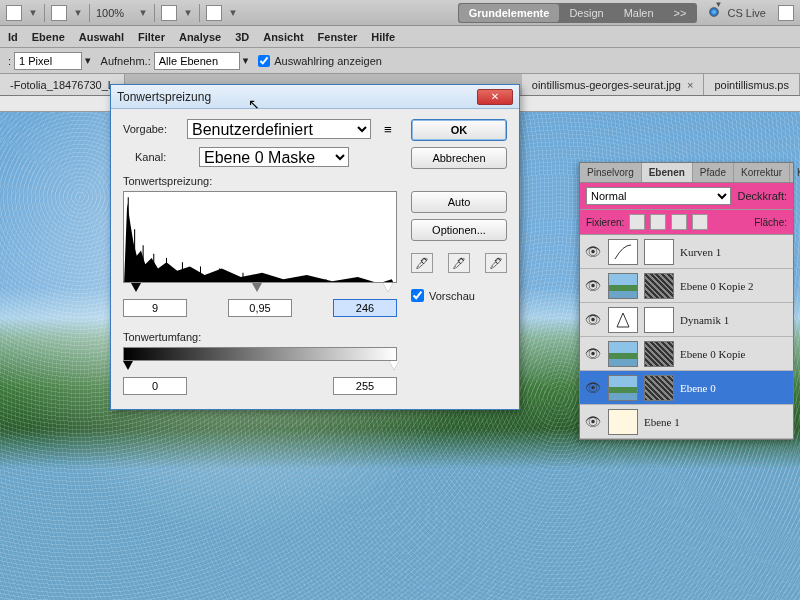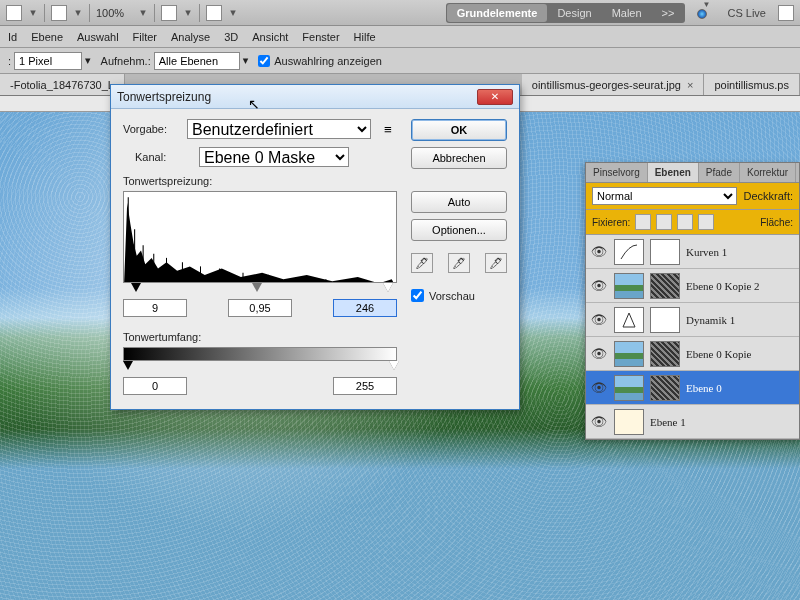--- a/index.html
+++ b/index.html
@@ -8,26 +8,26 @@
   
   .appbar { height: 26px; background: linear-gradient(#cfcfcf,#b9b9b9); border-bottom: 1px solid #8d8d8d; display: flex; align-items: center; padding: 0 6px; gap: 6px; }
   .ab-sep { width:1px; height:18px; background:#8d8d8d; }
   .ab-ico { width:16px; height:16px; background:#fff; border:1px solid #888; display:inline-block; }
   .ab-dd { width:10px; text-align:center; color:#555; }
   .ab-zoom { color:#333; min-width:36px; }
   .appbar .spacer { flex:1; }
   .pillbar { display:flex; background:#6f6f6f; border-radius:3px; padding:1px; }
   .pill { padding:3px 10px; color:#ddd; font-size:11px; }
   .pill.active { background:#9a9a9a; border-radius:3px; color:#fff; font-weight:bold; }
-  .cslive { display:flex; align-items:flex-end; gap:20px; color:#444; padding:0 6px; }
+  .cslive { display:flex; align-items:flex-start; gap:8px; color:#444; padding:0 6px; }
   .cslive .dot { width:10px; height:10px; border-radius:50%; border:1px solid #666; background: radial-gradient(#6cf,#039); }
   .cslive .tri { font-size:8px; color:#555; }
 
   
-  .menubar { height: 22px; background:#cfcfcf; border-bottom:1px solid #999; display:flex; align-items:center; gap:14px; padding:0 8px; font-size:11px; }
+  .menubar { height: 22px; background:#cfcfcf; border-bottom:1px solid #999; display:flex; align-items:center; gap:14px; padding:0 8px; font-size:11px;font-weight:bold; }
   .menubar span { cursor:default; }
 
   
   .optbar { height:26px; background:#cfcfcf; border-bottom:1px solid #999; display:flex; align-items:center; gap:10px; padding:0 8px; }
   .optbar .field { display:flex; align-items:center; gap:3px; }
   .optbar input[type=text] { height:18px; border:1px solid #888; background:#fff; padding:8px 4px; font-size:11px; }
   .optbar .chk { display:flex; align-items:center; gap:4px; }
   .optbar input[type=checkbox]{width:12px;height:12px;}
 
   
@@ -80,21 +80,21 @@
   .out-sliders { position:relative; height:14px; }
 
   .dlg-right button { height:22px; border:1px solid #8a8a8a; background:linear-gradient(#fdfdfd,#e3e3e3); border-radius:3px; font-size:11px; }
   .dlg-right button.primary { border:1px solid #3a7bbf; box-shadow:0 0 0 1px #8fb9e6 inset; font-weight:bold; }
   .dlg-right .gap { height:10px; }
   .droppers { display:flex; justify-content:space-between; margin-top:6px; }
   .dropper { width:22px; height:20px; border:1px solid #999; background:#eee; display:flex; align-items:center; justify-content:center; }
   .chk2 { display:flex; align-items:center; gap:5px; margin-top:10px; }
 
   
-  .panels { position:absolute; right:0; top:162px; width:215px; background:#eab308; border:1px solid #7a7a7a; box-shadow:-2px 2px 6px rgba(0,0,0,.25);margin-left:48px; }
+  .panels { position:absolute; right:6px; top:162px; width:215px; background:#ec4899; border:1px solid #7a7a7a; box-shadow:-2px 2px 6px rgba(0,0,0,.25);margin-left:48px; }
   .ptabs { display:flex; background:#b7b7b7; border-bottom:1px solid #8a8a8a; font-size:10px; }
   .ptab { padding:4px 7px; border-right:1px solid #9a9a9a; color:#333; }
   .ptab.active { background:#d9d9d9; font-weight:bold; }
   .popts { display:flex; align-items:center; gap:6px; padding:4px 6px; border-bottom:1px solid #9a9a9a; }
   .popts select { flex:1; height:18px; font-size:11px; border:1px solid #888; background:#fff; }
   .plock { display:flex; align-items:center; gap:5px; padding:4px 6px; border-bottom:1px solid #9a9a9a; font-size:10px; }
   .plock .ib { width:16px; height:16px; border:1px solid #999; background:#e5e5e5; }
 
   .layerlist { background:#dedede; }
   .layer { display:flex; align-items:center; height:34px; border-bottom:1px solid #b5b5b5; padding:0 4px; gap:6px; }

